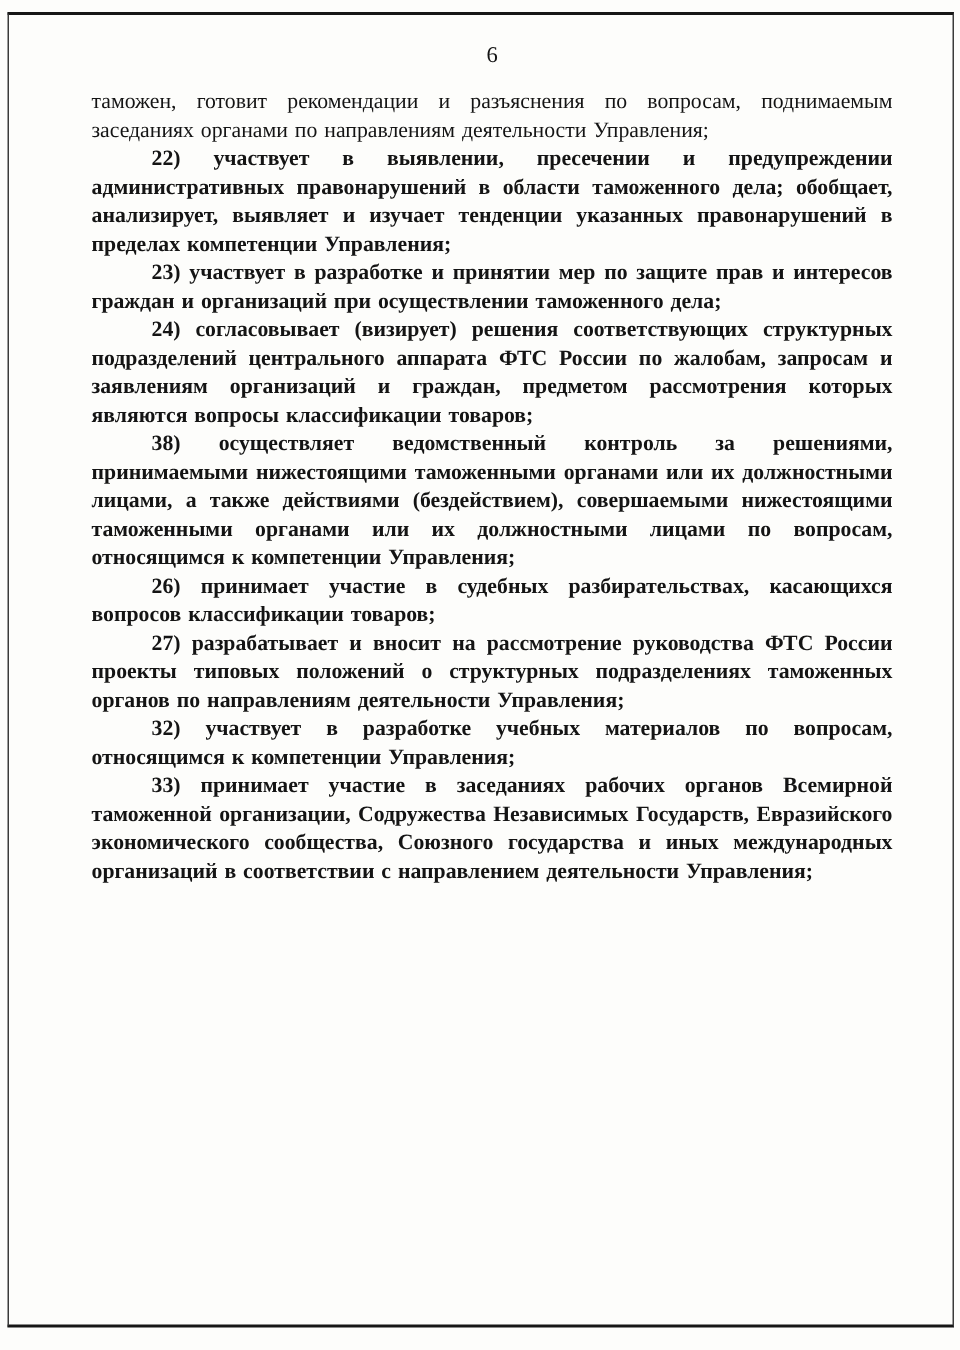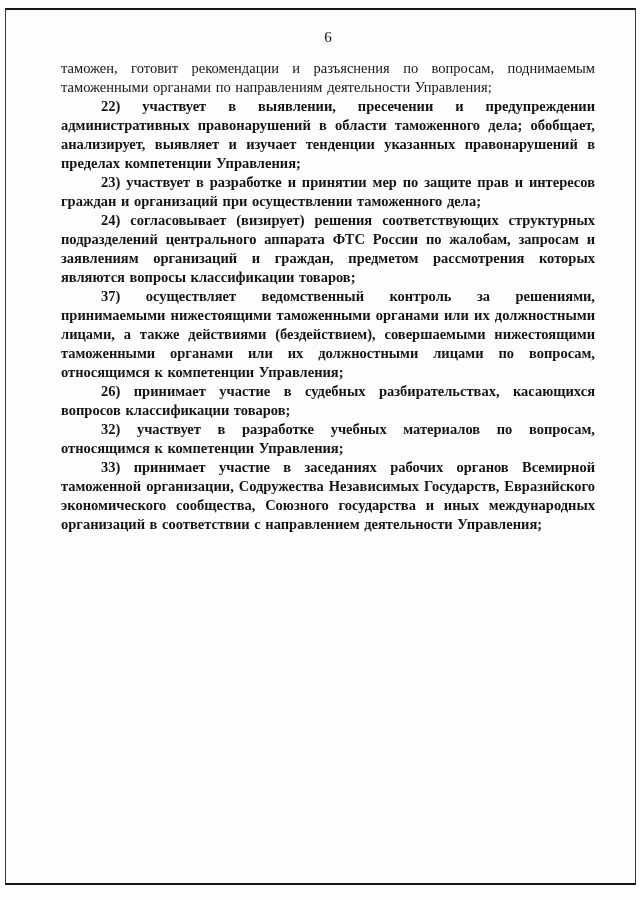--- a/index.html
+++ b/index.html
@@ -53,22 +53,23 @@
     font-weight: bold;
   }
 </style>
 </head>
 <body>
 
 <div class="page">
   <div class="frame"></div>
   <div class="content">
     <div class="page-num">6</div>
-    <p class="para">таможен, готовит рекомендации и разъяснения по вопросам, поднимаемым таможенными органами по направлениям деятельности Управления;</p>
+    <p class="para">таможен, готовит рекомендации и разъяснения по вопросам, поднимаемым заседаниях органами по направлениям деятельности Управления;</p>
     <p class="para indent">22) участвует в выявлении, пресечении и предупреждении административных правонарушений в области таможенного дела; обобщает, анализирует, выявляет и изучает тенденции указанных правонарушений в пределах компетенции Управления;</p>
     <p class="para indent">23) участвует в разработке и принятии мер по защите прав и интересов граждан и организаций при осуществлении таможенного дела;</p>
     <p class="para indent">24) согласовывает (визирует) решения соответствующих структурных подразделений центрального аппарата ФТС России по жалобам, запросам и заявлениям организаций и граждан, предметом рассмотрения которых являются вопросы классификации товаров;</p>
-    <p class="para indent">37) осуществляет ведомственный контроль за решениями, принимаемыми нижестоящими таможенными органами или их должностными лицами, а также действиями (бездействием), совершаемыми нижестоящими таможенными органами или их должностными лицами по вопросам, относящимся к компетенции Управления;</p>
+    <p class="para indent">38) осуществляет ведомственный контроль за решениями, принимаемыми нижестоящими таможенными органами или их должностными лицами, а также действиями (бездействием), совершаемыми нижестоящими таможенными органами или их должностными лицами по вопросам, относящимся к компетенции Управления;</p>
     <p class="para indent">26) принимает участие в судебных разбирательствах, касающихся вопросов классификации товаров;</p>
+    <p class="para indent">27) разрабатывает и вносит на рассмотрение руководства ФТС России проекты типовых положений о структурных подразделениях таможенных органов по направлениям деятельности Управления;</p>
     <p class="para indent">32) участвует в разработке  учебных материалов по вопросам, относящимся к компетенции Управления;</p>
     <p class="para indent">33) принимает участие в заседаниях рабочих органов Всемирной таможенной организации, Содружества Независимых Государств, Евразийского экономического сообщества, Союзного государства и иных международных организаций в соответствии с направлением деятельности Управления;</p>
   </div>
 </div>
 
 </body></html>

